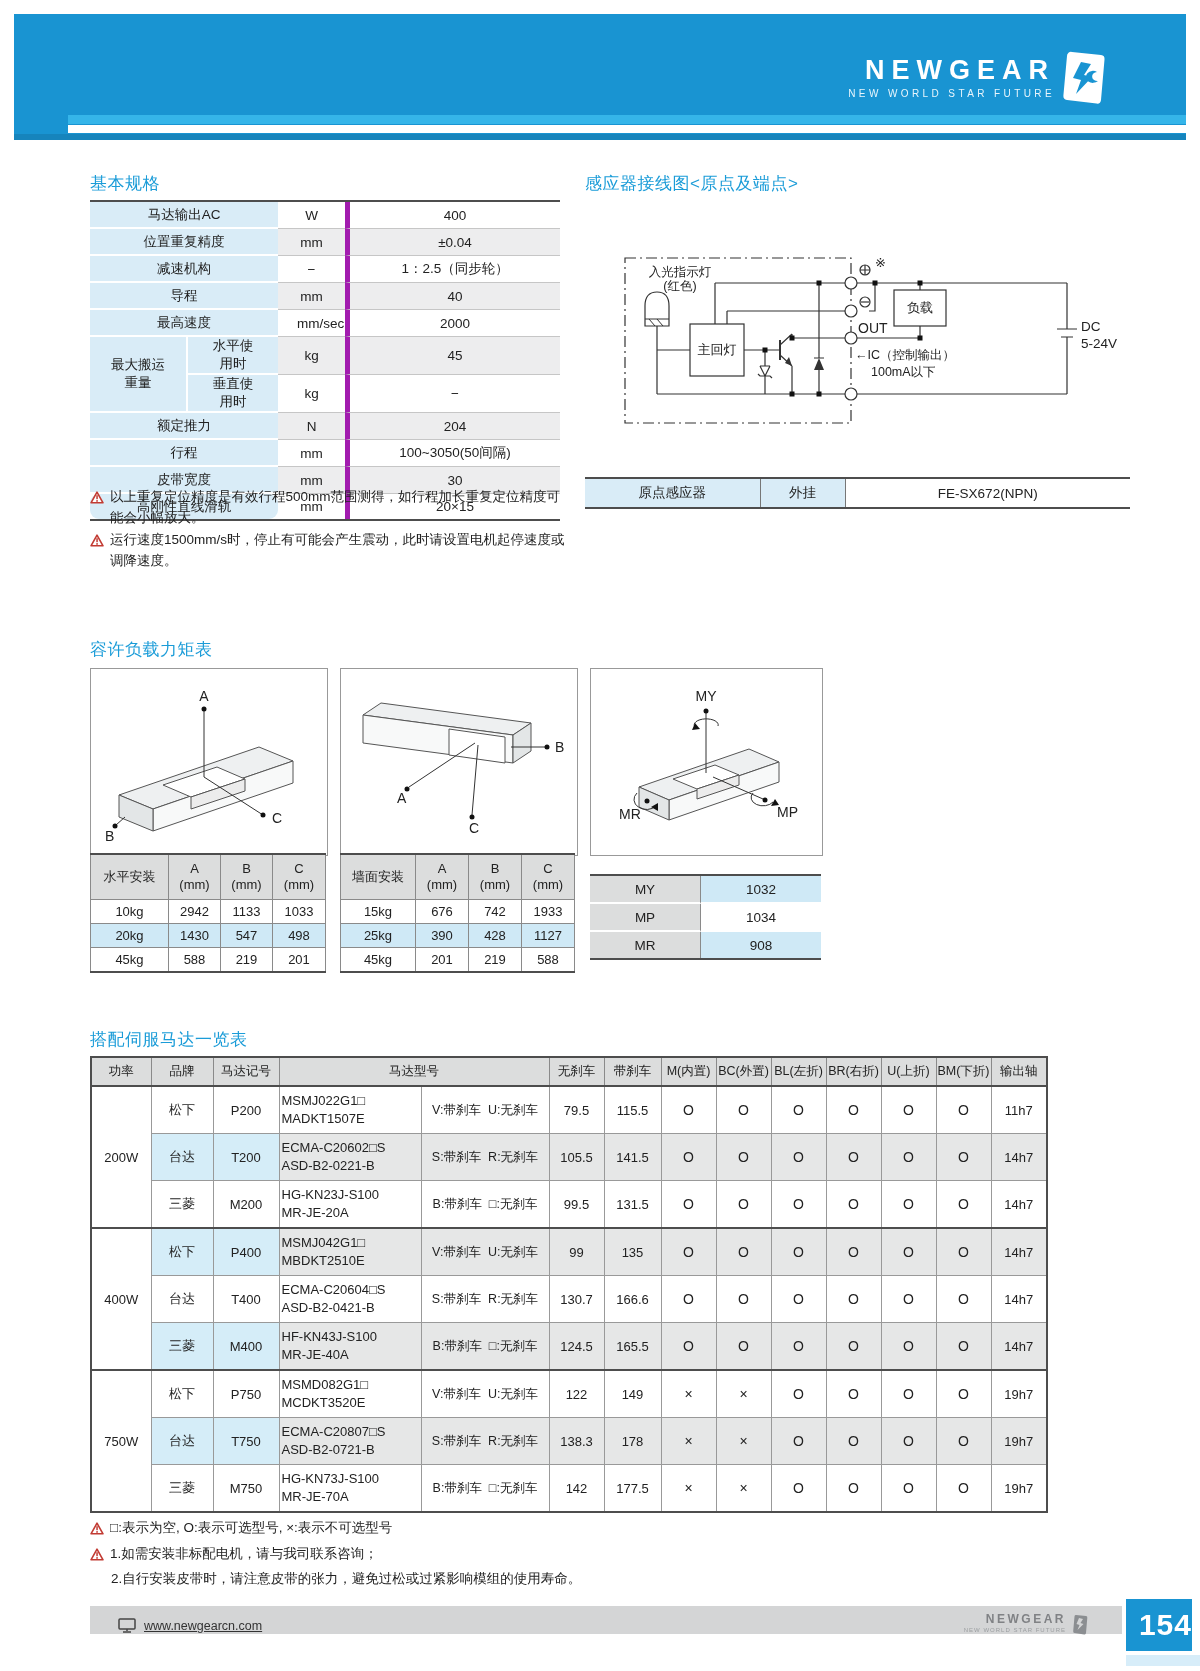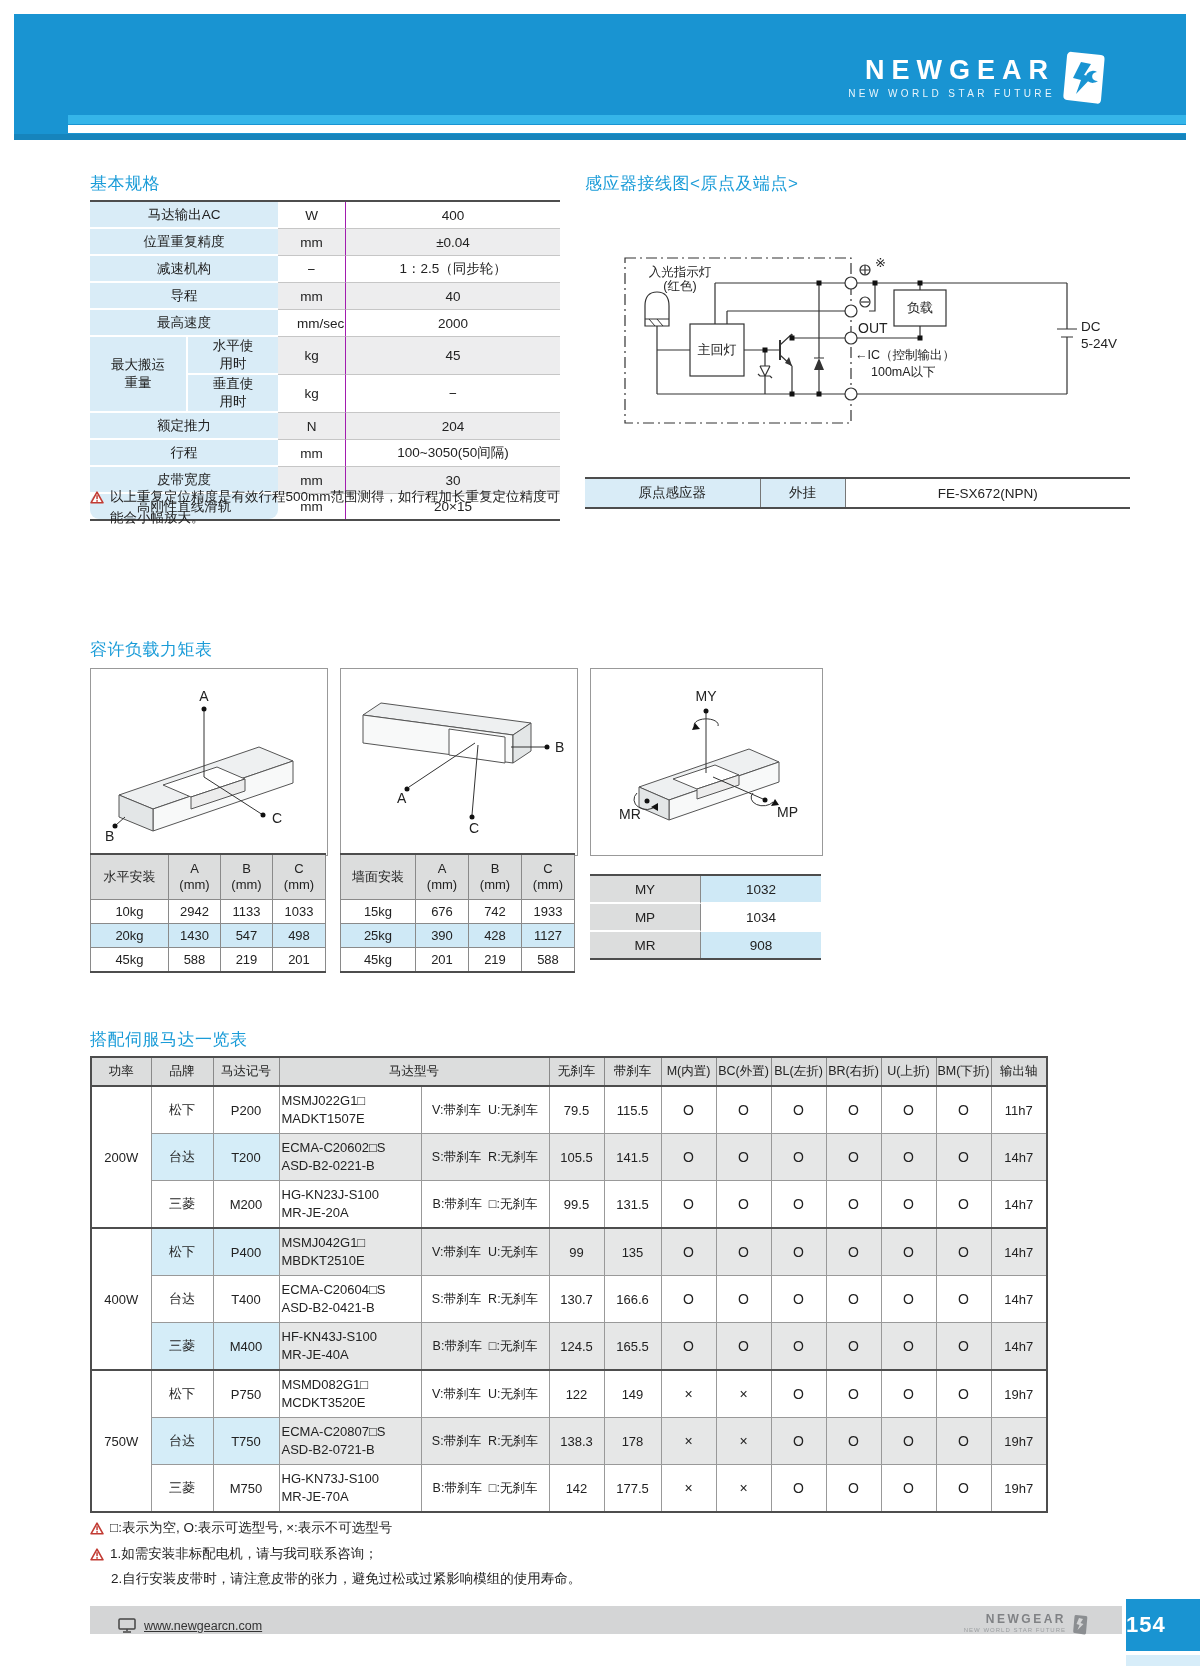--- a/index.html
+++ b/index.html
@@ -21,21 +21,21 @@
 
   
   #spec-wrap { position:absolute; left:90px; top:200px; width:470px;
                border-top:2px solid #4d4d4d; border-bottom:2px solid #4d4d4d; }
   #spec-table { border-collapse:separate; border-spacing:0; width:100%; table-layout:fixed; }
   #spec-table td { height:25px; font-size:13.5px; text-align:center; vertical-align:middle; padding:0 19px; }
   #spec-table td.lbl { background:#d9ecf7; border-bottom:2px solid #fff; }
   #spec-table tr:last-child td.lbl { border-bottom:none;border-radius:9px; }
   #spec-table td.sub { border-left:2px solid #fff; }
   #spec-table td.unit { border-bottom:1px solid #c6c6c6; }
-  #spec-table td.val  { border-bottom:1px solid #c6c6c6; border-left:1px solid #a21caf; }
+  #spec-table td.val  { border-bottom:1px solid #c6c6c6; border-left:5px solid #a21caf; }
   #spec-table tr:last-child td.unit, #spec-table tr:last-child td.val { border-bottom:none; }
   #spec-table tr.alt td.unit, #spec-table tr.alt td.val { background:#ededee; }
 
   
   .notes { position:absolute; display:block; }
   .note { display:flex; gap:6px; font-size:13.5px; line-height:1.52; color:#222; margin-bottom:2px; }
   .note .wi { flex:0 0 14px; margin-top:3px; }
   .note.indent { padding-left:21px; }
 
   
@@ -86,22 +86,22 @@
   #servo-table tr.group-start td { border-top:2px solid #4d4d4d; }
 
   
   #footer-bar { position:absolute; left:90px; top:1606px; width:1032px; height:28px; background:#d4d5d6; }
   #footer-url { position:absolute; left:28px; top:0; height:40px; display:flex; align-items:center; gap:8px; }
   #footer-url .url { font-size:12.5px; color:#333; text-decoration:underline; }
   #footer-logo { position:absolute; right:56px; top:7px; text-align:right; color:#808285; }
   #footer-logo .fb { font-size:12px; font-weight:bold; letter-spacing:2.5px; line-height:1; }
   #footer-logo .ft { font-size:6px; letter-spacing:1px; color:#9b9ea1; margin-top:2px; }
   #footer-mark { position:absolute; right:34px; top:8px; width:16px; height:22px; }
-  #page-num { position:absolute; left:1126px; top:1599px; width:74px; height:52px; background:#1994d2;
-              color:#fff; font-size:22px; font-weight:bold; text-align:left; line-height:52px; letter-spacing:1px; }
+  #page-num { position:absolute; left:1126px; top:1599px; width:66px; height:52px; background:#1994d2;
+              color:#fff; font-size:30px; font-weight:bold; text-align:right; line-height:52px; letter-spacing:1px; }
   #page-strip { position:absolute; left:1126px; top:1655px; width:74px; height:11px; background:#d7edf9; }
 
   svg text { font-family:"Liberation Sans","DejaVu Sans",sans-serif; fill:#222; }
 </style>
 </head>
 <body>
 
 <div class="page">
 
   <div class="header-band">
@@ -191,20 +191,28 @@
   </div>
 
   <div class="notes" style="left:90px; top:487px; width:482px; position:absolute;">
     <div class="note">
       <span class="wi"><svg width="14" height="13" viewBox="0 0 14 13">
             <path d="M7 1.2 L13 11.8 H1 Z" fill="#fff" stroke="#c23b33" stroke-width="1.6" stroke-linejoin="round"></path>
             <rect x="6.3" y="4.2" width="1.5" height="4" fill="#c23b33"></rect>
             <circle cx="7.05" cy="9.9" r="0.9" fill="#c23b33"></circle>
           </svg></span>
       <span>以上重复定位精度是有效行程500mm范围测得，如行程加长重复定位精度可能会小幅放大。</span>
+    </div>
+    <div class="note">
+      <span class="wi"><svg width="14" height="13" viewBox="0 0 14 13">
+            <path d="M7 1.2 L13 11.8 H1 Z" fill="#fff" stroke="#c23b33" stroke-width="1.6" stroke-linejoin="round"></path>
+            <rect x="6.3" y="4.2" width="1.5" height="4" fill="#c23b33"></rect>
+            <circle cx="7.05" cy="9.9" r="0.9" fill="#c23b33"></circle>
+          </svg></span>
+      <span>运行速度1500mm/s时，停止有可能会产生震动，此时请设置电机起停速度或调降速度。</span>
     </div>
   </div>
 
   <div class="sec-title" style="left:585px; top:172px;">感应器接线图&lt;原点及端点&gt;</div>
 
   <div id="wiring-box">
     <svg width="545" height="219" viewBox="0 0 545 219">
       <g fill="none" stroke="#333" stroke-width="1.2">
 
         <rect x="40" y="32" width="226" height="165" stroke-dasharray="11 4 2 4"></rect>

